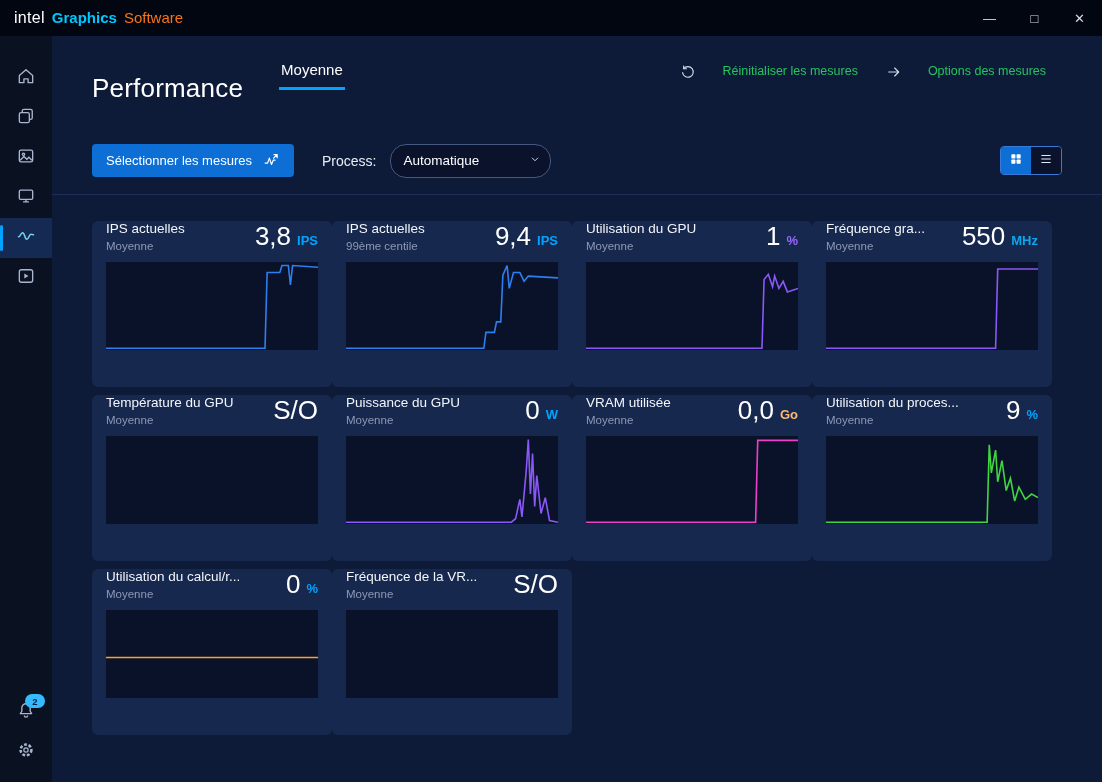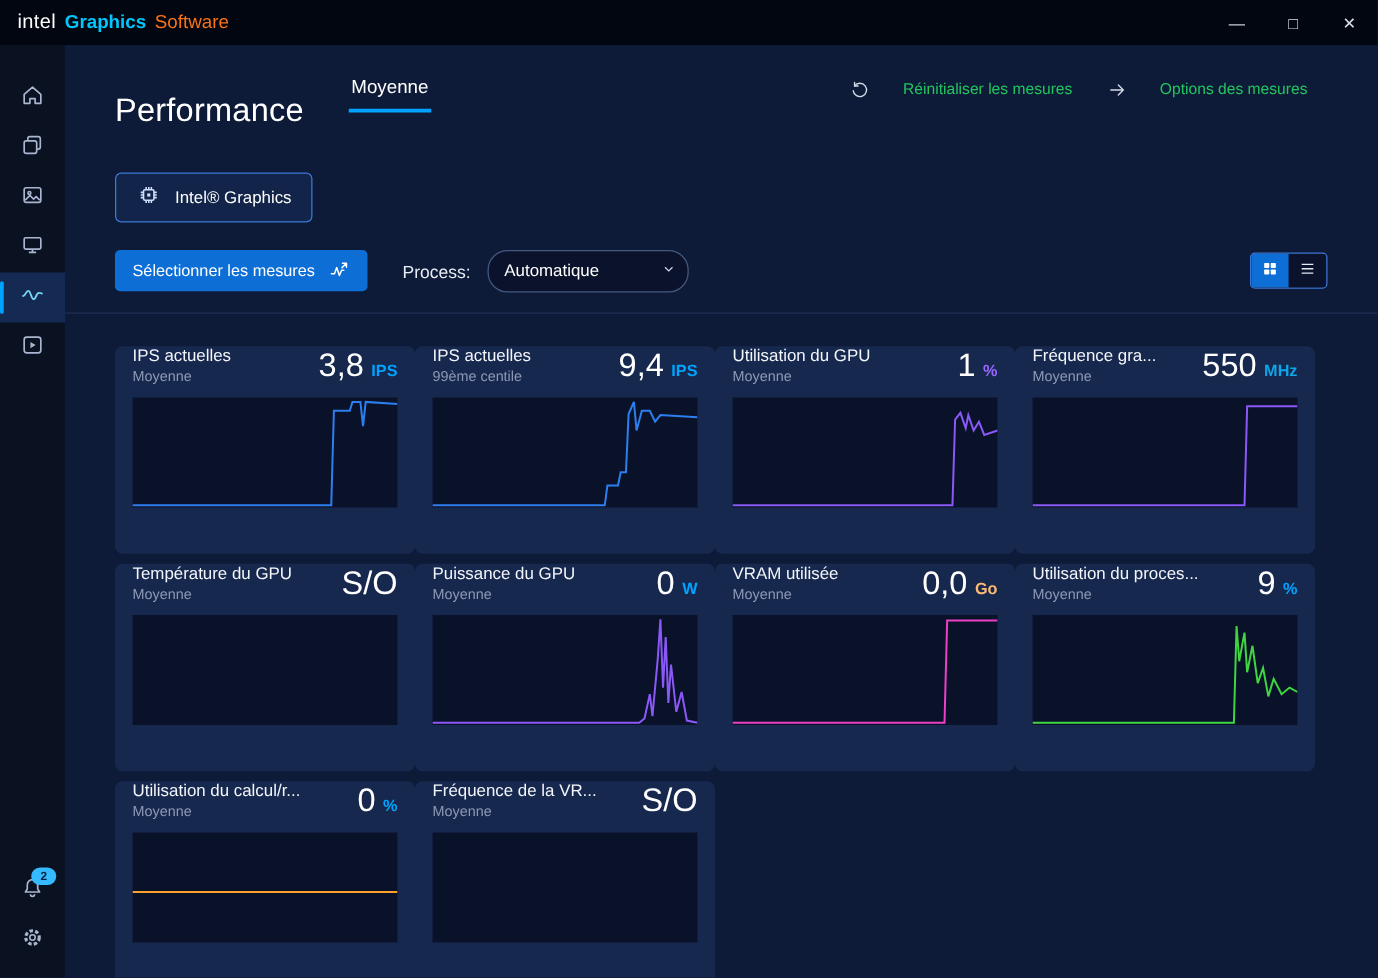--- a/index.html
+++ b/index.html
@@ -175,30 +175,20 @@
               <span>
                 <svg width="16" height="16" viewBox="0 0 24 24" fill="none" stroke="#d3dae8" stroke-width="1.7" stroke-linecap="round" stroke-linejoin="round">
                     <path d="M4 12h15M13 6l6 6-6 6"></path>
                   </svg>
               </span>
               <span>Options des mesures</span>
             </div>
           </div>
         </div>
 
-        <button class="gpu-btn">
-          <span>
-            <svg width="20" height="20" viewBox="0 0 24 24" fill="none" stroke="#cfe0ff" stroke-width="1.5">
-                <rect x="7" y="7" width="10" height="10" rx="1.5"></rect>
-                <rect x="10.5" y="10.5" width="3" height="3" fill="#cfe0ff" stroke="none"></rect>
-                <path d="M9.5 7V4.3M12 7V4.3M14.5 7V4.3M9.5 19.7V17M12 19.7V17M14.5 19.7V17M7 9.5H4.3M7 12H4.3M7 14.5H4.3M19.7 9.5H17M19.7 12H17M19.7 14.5H17"></path>
-              </svg>
-          </span>
-          <span>Intel® Graphics</span>
-        </button>
 
         <div class="controls-row">
           <button class="select-btn">
             <span>Sélectionner les mesures</span>
             <span>
               <svg width="17" height="17" viewBox="0 0 24 24" fill="none" stroke="#ffffff" stroke-width="1.7" stroke-linecap="round" stroke-linejoin="round">
                   <path d="M3 17h3.5l2.5-7 3 9 2.5-6H17"></path>
                   <path d="M15.5 5H20v4.5M20 5l-5 5"></path>
                 </svg>
             </span>

